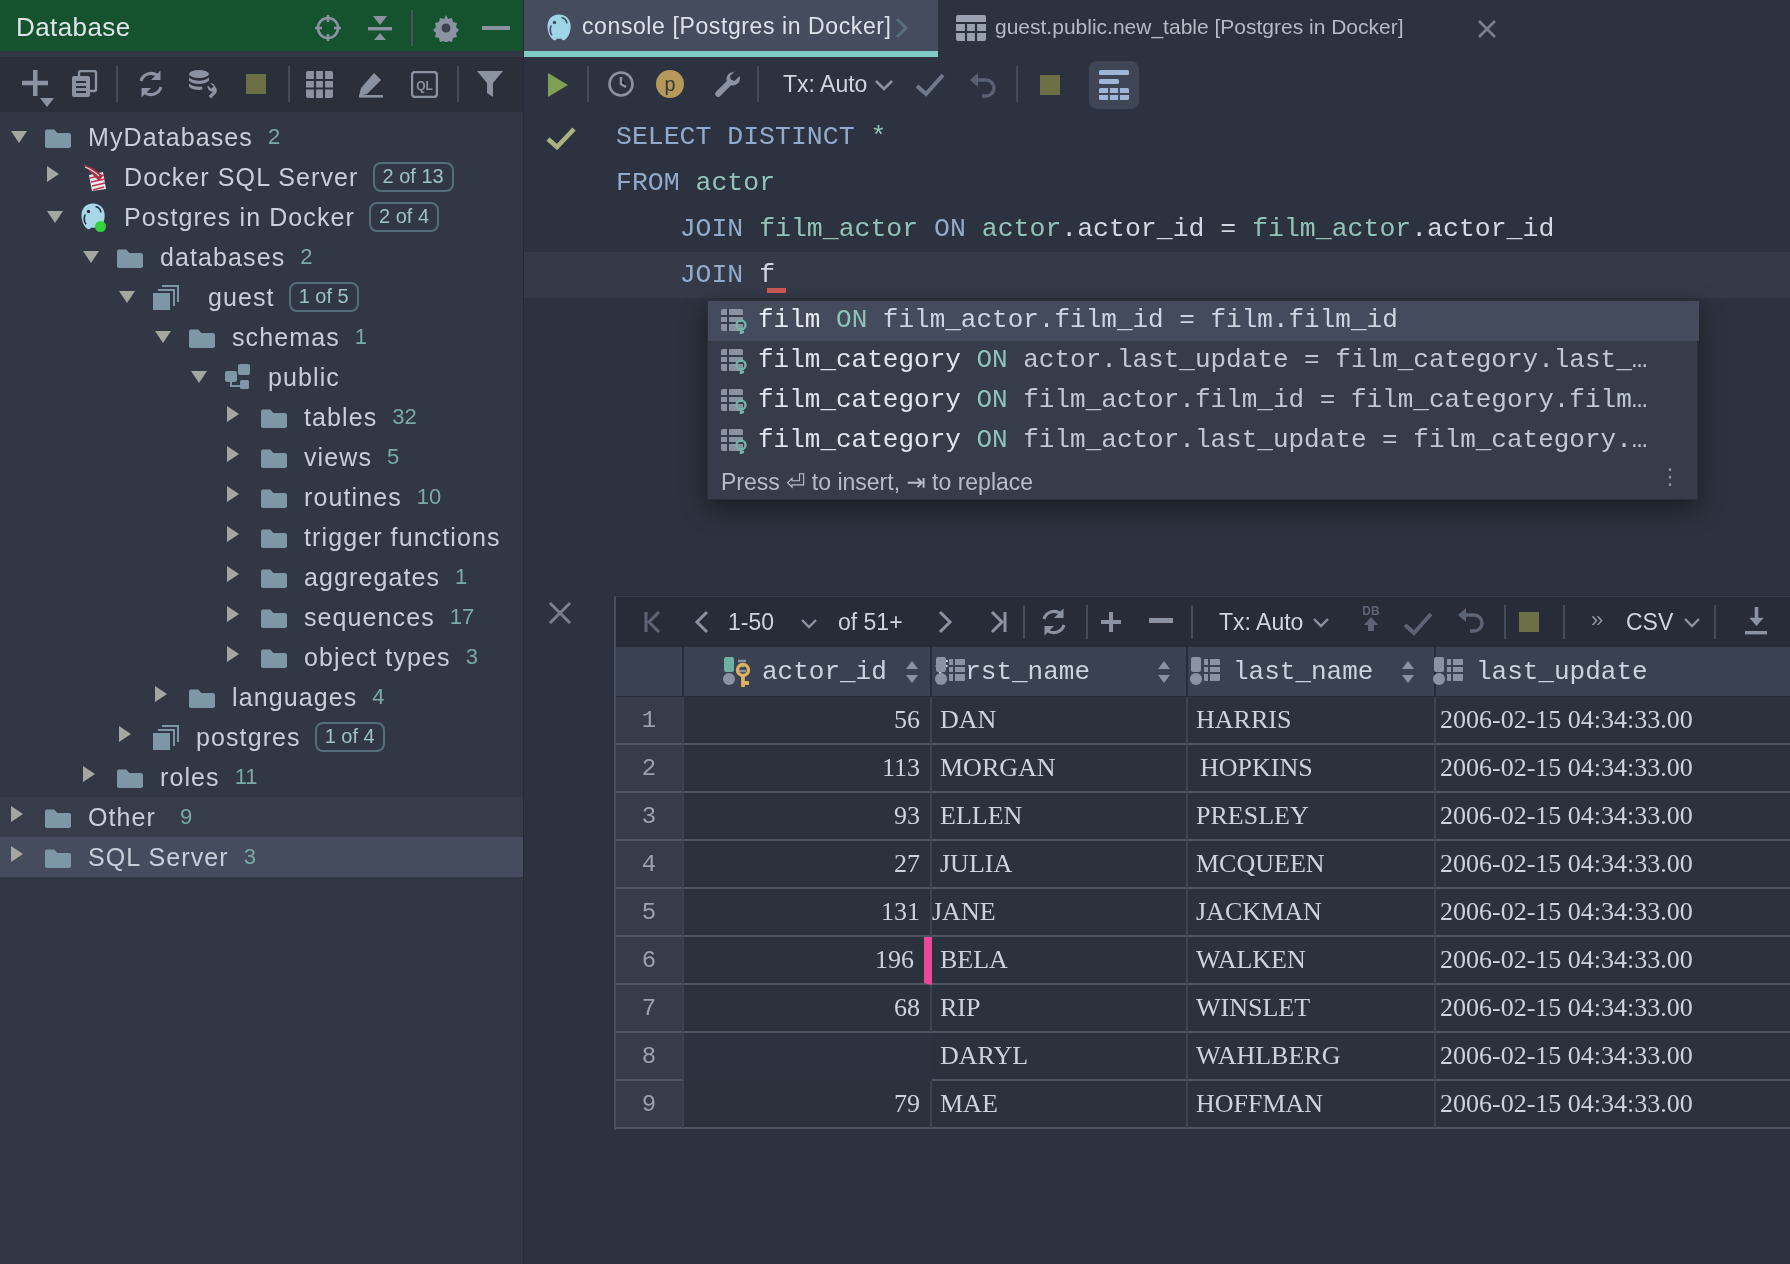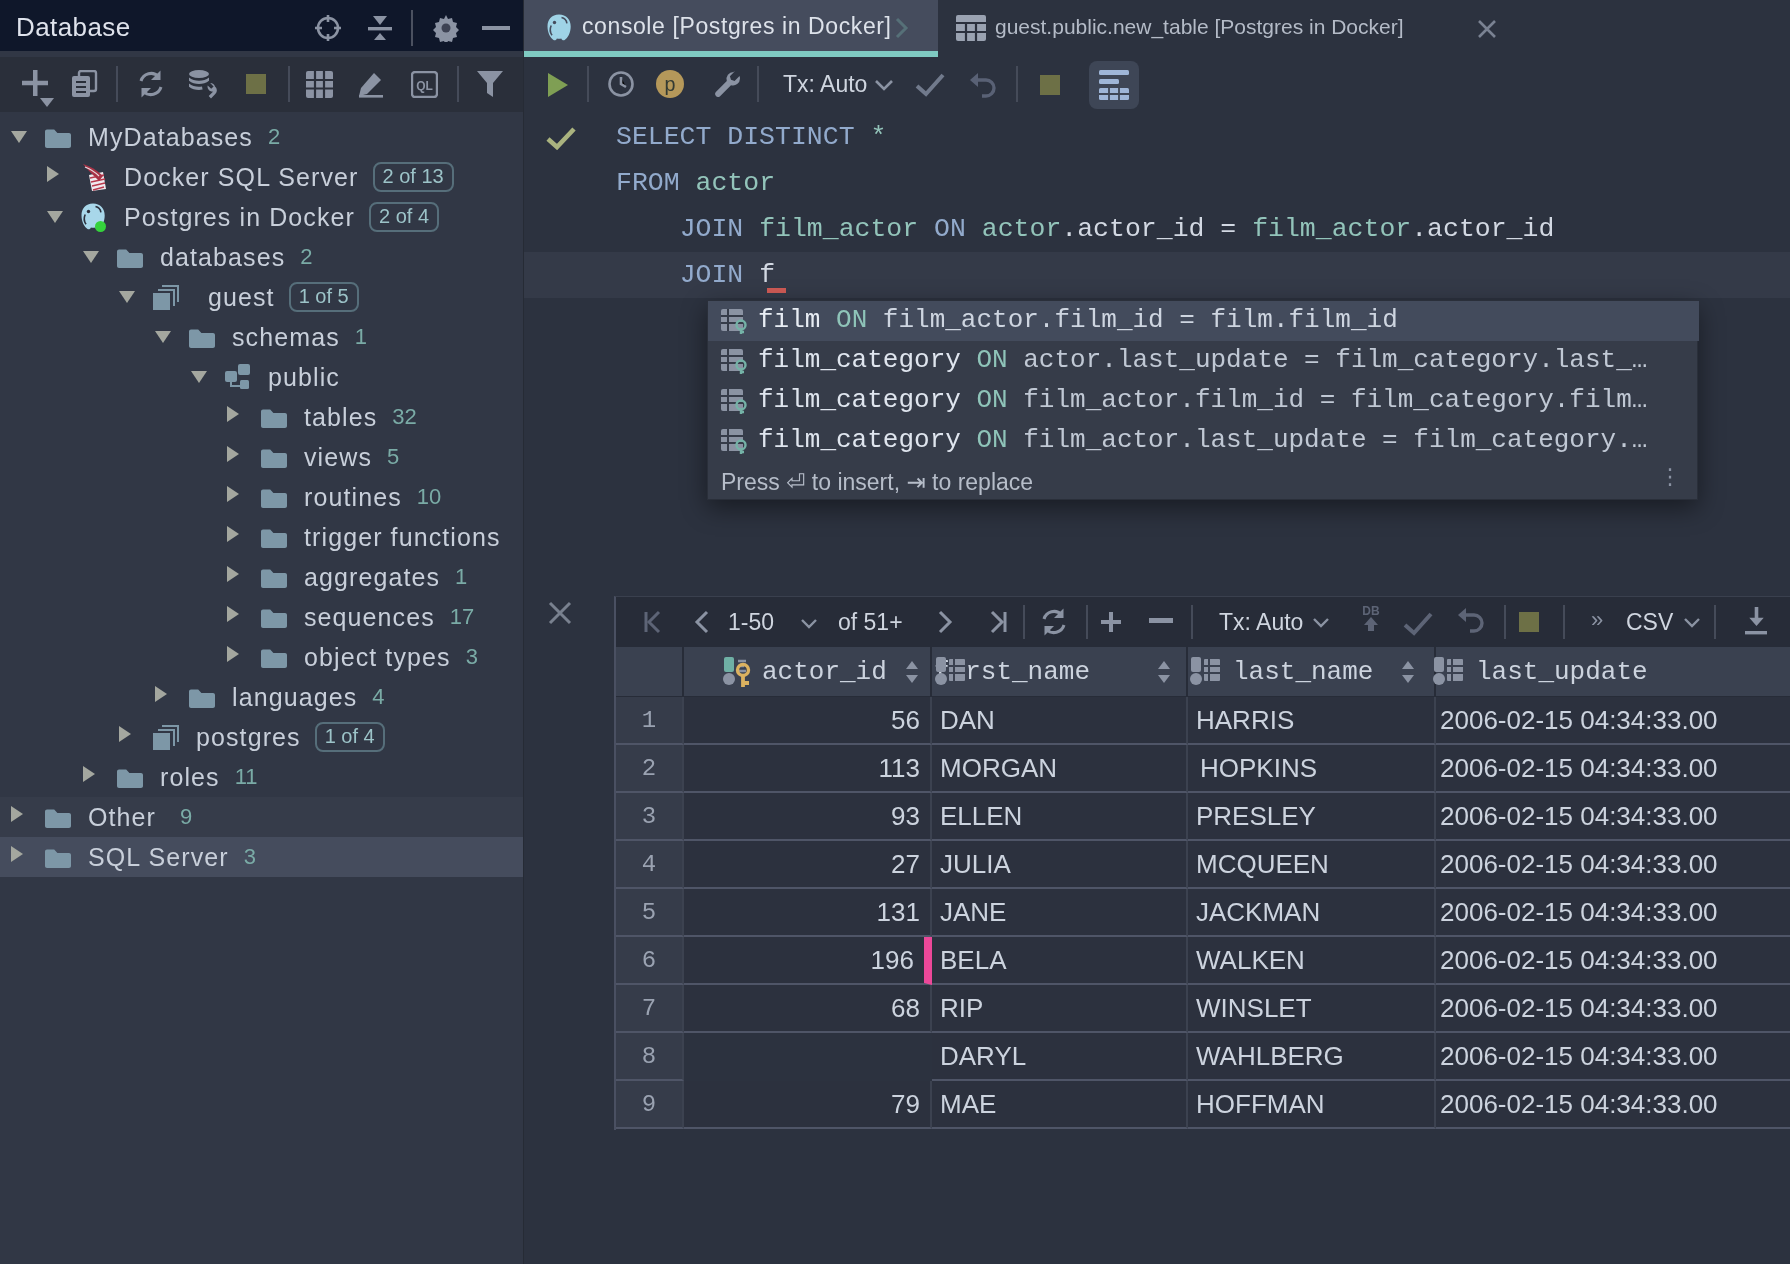--- a/index.html
+++ b/index.html
@@ -1,20 +1,20 @@
 <!DOCTYPE html>
 <html><head><meta charset="utf-8"><style>
 *{margin:0;padding:0;box-sizing:border-box}
 html,body{width:1790px;height:1264px;overflow:hidden}
 body{background:#2c323f;font-family:"Liberation Sans",sans-serif;position:relative}
 .abs{position:absolute}
 .mono{font-family:"Liberation Mono",monospace}
 
 #sidebar{left:0;top:0;width:523px;height:1264px;background:#313745}
-#sbhead{left:0;top:0;width:523px;height:51px;background:#0f172a}
+#sbhead{left:0;top:0;width:523px;height:51px;background:#14532d}
 #sbtool{left:0;top:57px;width:523px;height:55px;background:#2a2f3a}
 #tree{left:0;top:112px;width:523px;height:1152px;background:#313745}
 .trow{position:absolute;height:40px;width:523px;display:flex;align-items:center}
 .tlabel{font-size:25px;letter-spacing:1.1px;color:#c8cfda;white-space:pre}
 .tcount{font-size:22px;color:#7aaba6;margin-left:15px}
 .badge{font-size:20px;color:#9cc3c8;border:2px solid #566e7a;border-radius:8px;padding:1px 8px 2px 8px;margin-left:14px;line-height:23px}
 .arrow{position:absolute;width:0;height:0}
 .arr-open{border-left:8px solid transparent;border-right:8px solid transparent;border-top:12px solid #a4a79f}
 .arr-closed{border-top:8px solid transparent;border-bottom:8px solid transparent;border-left:12px solid #a4a79f}
 
@@ -32,21 +32,21 @@
 .psel{background:#434b5c}
 #pfoot{position:absolute;left:0;top:160px;width:991px;height:40px;font-size:23px;color:#b6bdc9}
 
 #grid{left:614px;top:596px;width:1176px;height:534px;border-left:2px solid #4a5062;border-top:1px solid #3a404e}
 #gtool{position:absolute;left:0;top:0;width:1176px;height:50px;background:#272c38}
 #ghead{position:absolute;left:0;top:50px;width:1176px;height:50px;background:#3a4150;border-bottom:1px solid #272c38}
 .gsep{position:absolute;top:0;width:2px;height:50px;background:#272c38}
 .hcell{position:absolute;top:0;height:50px;display:flex;align-items:center;font-family:"Liberation Mono",monospace;font-size:26px;color:#ccd3de}
 .grow{position:absolute;width:1176px;height:48px}
 .gnum{position:absolute;left:0;top:0;width:68px;height:48px;background:#363c4a;color:#9aa2b1;font-size:24px;display:flex;align-items:center;justify-content:center;border-bottom:2px solid #4f5567;border-right:2px solid #3c4250;font-family:"Liberation Mono",monospace}
-.gcell{position:absolute;top:0;height:48px;display:flex;align-items:center;font-family:Liberation Sans, sans-serif;font-size:26px;color:#ccd3de;border-bottom:2px solid #4f5567;background:#2c313e}
+.gcell{position:absolute;top:0;height:48px;display:flex;align-items:center;font-family:Liberation Serif, serif;font-size:26px;color:#ccd3de;border-bottom:2px solid #4f5567;background:#2c313e}
 .toolsep{position:absolute;width:2px;background:#454b59}
 .icon{position:absolute}
 </style></head>
 <body>
 <div id="sidebar" class="abs" style="background:#313745"></div>
 <div id="sbhead" class="abs">
     <span style="position:absolute;left:16px;top:12px;font-size:26px;letter-spacing:0.4px;color:#dfe3ec">Database</span>
     <svg class="icon" style="left:314px;top:14px" width="28" height="28" viewBox="0 0 28 28">
       <circle cx="14" cy="14" r="10" fill="none" stroke="#8b93a3" stroke-width="2.6"></circle>
       <path stroke="#8b93a3" stroke-width="2.6" d="M14 1v7M14 20v7M1 14h7M20 14h7"></path>
@@ -526,21 +526,21 @@
     <div class="grow" style="top:244px">
       <div class="gnum">4</div>
       <div class="gcell" style="left:68px;width:248px;justify-content:flex-end;padding-right:10px;border-right:2px solid #3c4250">27</div>
       <div class="gcell" style="left:316px;width:256px;padding-left:8px;border-right:2px solid #3c4250">JULIA</div>
       <div class="gcell" style="left:572px;width:248px;padding-left:8px;border-right:2px solid #3c4250">MCQUEEN</div>
       <div class="gcell" style="left:820px;width:356px;padding-left:4px">2006-02-15 04:34:33.00</div>
     </div>
     <div class="grow" style="top:292px">
       <div class="gnum">5</div>
       <div class="gcell" style="left:68px;width:248px;justify-content:flex-end;padding-right:10px;border-right:2px solid #3c4250">131</div>
-      <div class="gcell" style="left:316px;width:256px;padding-left:8px;border-right:2px solid #3c4250">JANE</div>
+      <div class="gcell" style="left:316px;width:256px;border-right:2px solid #3c4250">JANE</div>
       <div class="gcell" style="left:572px;width:248px;padding-left:8px;border-right:2px solid #3c4250">JACKMAN</div>
       <div class="gcell" style="left:820px;width:356px;padding-left:4px">2006-02-15 04:34:33.00</div>
     </div>
     <div class="grow" style="top:340px">
       <div class="gnum">6</div>
       <div class="gcell" style="left:68px;width:248px;justify-content:flex-end;padding-right:10px;border-right:8px solid #ec4899">196</div>
       <div class="gcell" style="left:316px;width:256px;padding-left:8px;border-right:2px solid #3c4250">BELA</div>
       <div class="gcell" style="left:572px;width:248px;padding-left:8px;border-right:2px solid #3c4250">WALKEN</div>
       <div class="gcell" style="left:820px;width:356px;padding-left:4px">2006-02-15 04:34:33.00</div>
     </div>

